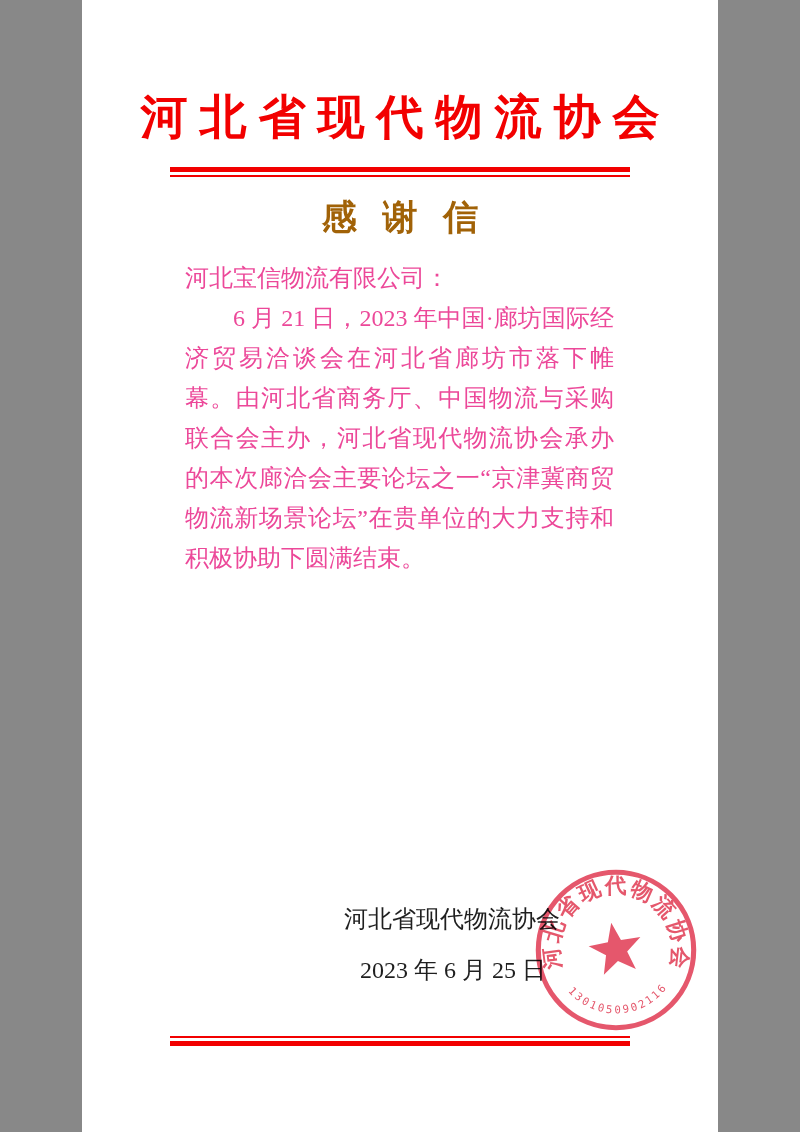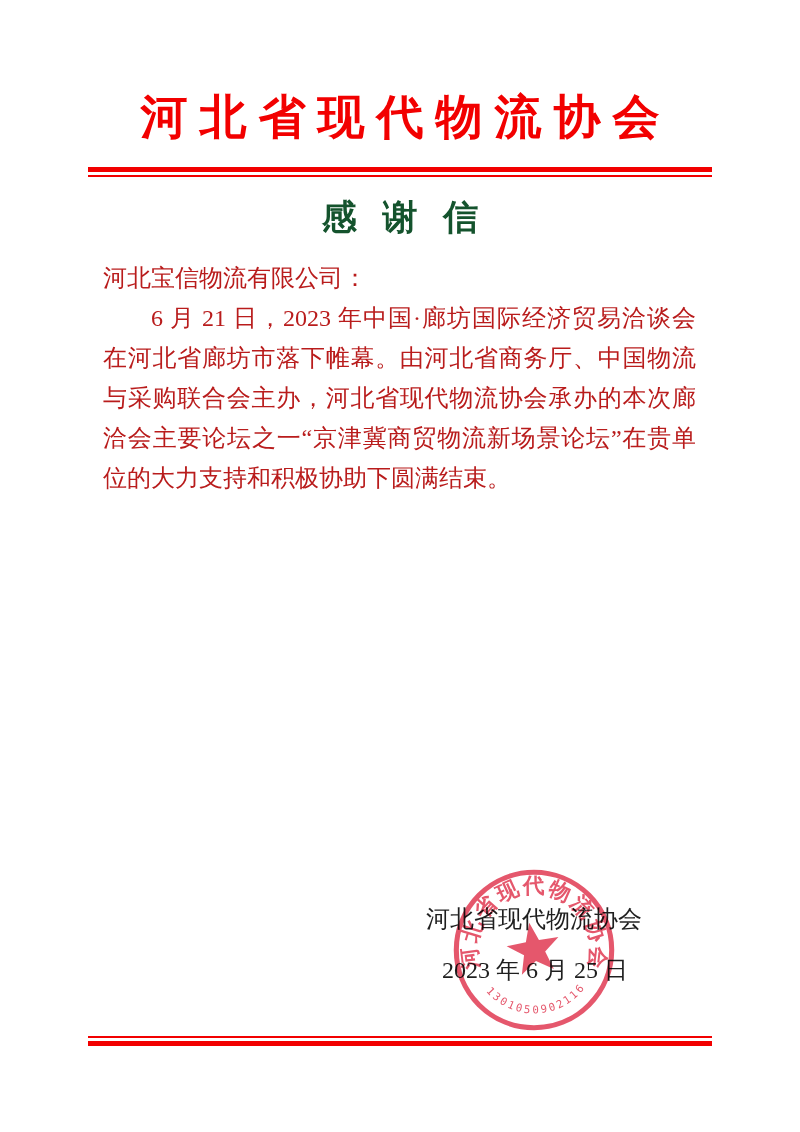--- a/index.html
+++ b/index.html
@@ -1,18 +1,18 @@
 <!DOCTYPE html>
 <html><head>
 <meta charset="utf-8">
 <style>
   html,body { margin:0; padding:0; background:#888; }
   .page {
     position:relative;
-    width:800px; height:1132px;
+    width:636px; height:1132px;
     margin:0 auto;
     background:#ffffff;
     font-family:"Liberation Serif","DejaVu Serif",serif;
     overflow:hidden;
   }
   .letterhead-title {
     position:absolute; top:86px; left:0; right:0;
     text-align:center; text-indent:12px;
     font-size:47px; font-weight:bold; letter-spacing:12px;
     color:#f20000;
@@ -23,28 +23,28 @@
   .divider-top .r1 { height:5px; }
   .divider-top .sp { height:3px; }
   .divider-top .r2 { height:2px; }
   .divider-bottom { position:absolute; top:1036px; left:88px; right:88px; }
   .divider-bottom .r1 { height:2px; }
   .divider-bottom .sp { height:3px; }
   .divider-bottom .r2 { height:5px; }
   .doc-title {
     position:absolute; top:194px; left:0; right:0;
     text-align:center;
-    font-size:35px; font-weight:bold; color:#14532d;
+    font-size:35px; font-weight:bold; color:#a16207;
     word-spacing:17px;
   }
   .letter-body {
     position:absolute; top:258px; left:103px; right:104px;
     font-size:24px; line-height:40px;
     text-align:justify; text-justify:inter-ideograph;
-    color:#b91c1c;
+    color:#ec4899;
   }
   .letter-body p { margin:0; }
   .letter-body p.indent { text-indent:2em; }
   .closing-respect { text-indent:2em; margin-top:8px !important; }
   .closing-salute { }
   .signature-block {
     position:absolute; top:903px; left:0; right:158px;
     text-align:right;
     font-size:24px; color:#1f1f1f;
   }

